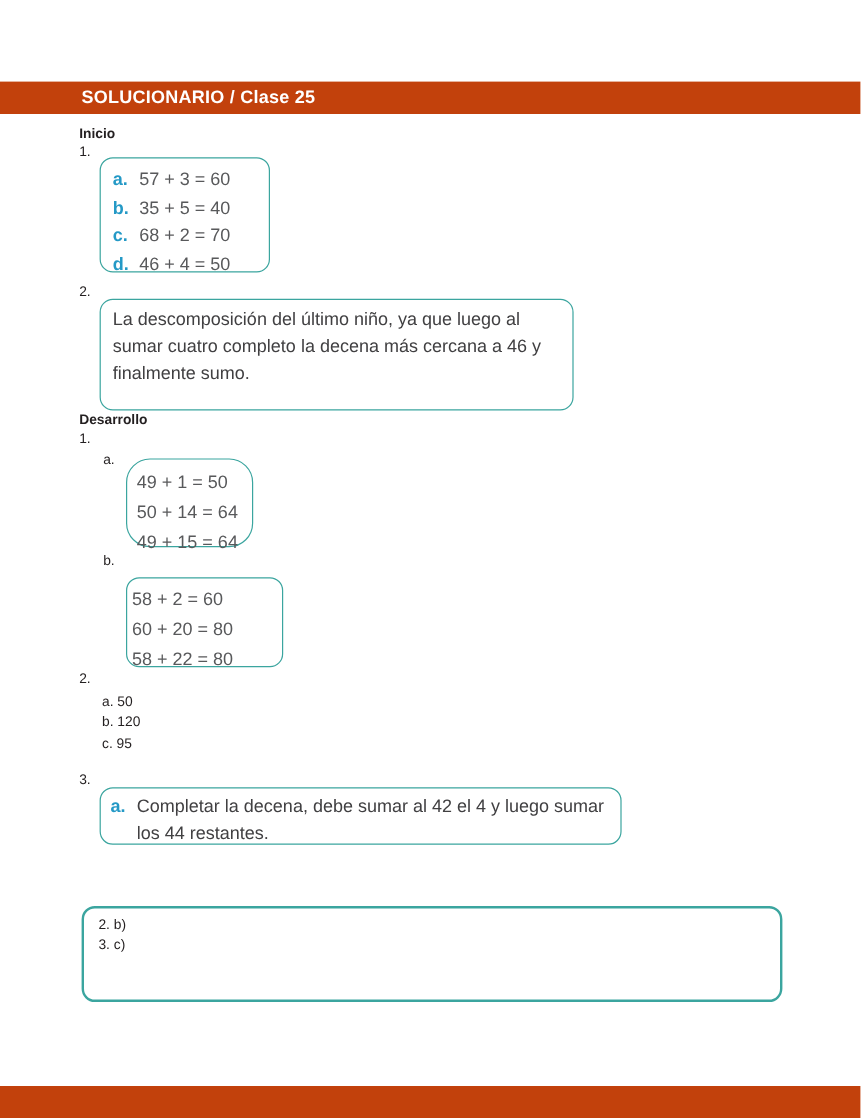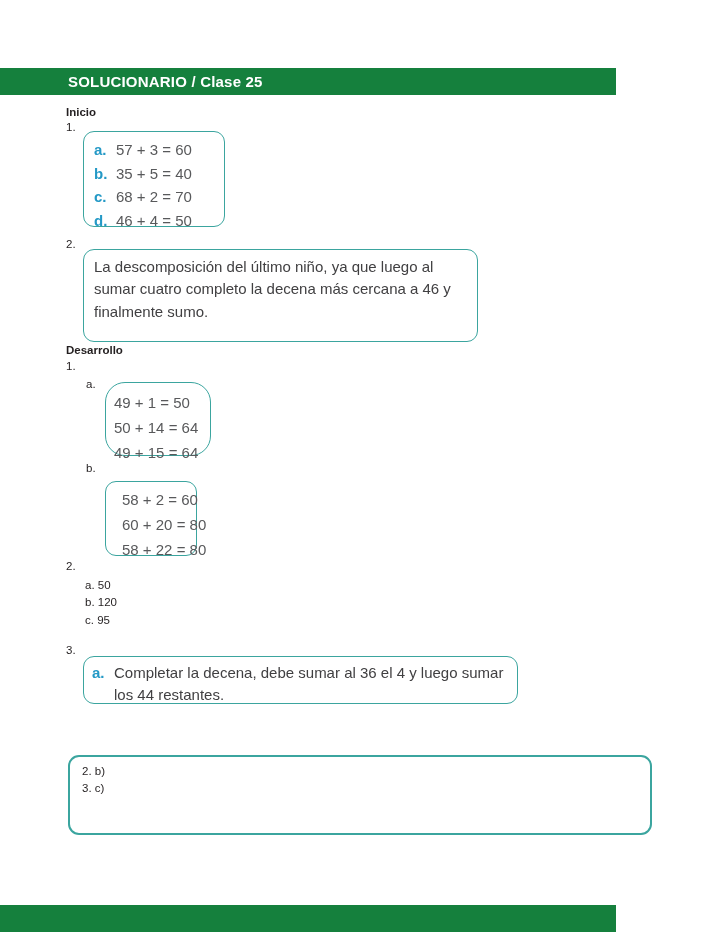--- a/index.html
+++ b/index.html
@@ -4,21 +4,21 @@
 <style>
   html, body { margin: 0; padding: 0; }
   body {
     width: 720px; height: 932px;
     background: #ffffff;
     font-family: "Liberation Sans", sans-serif;
     color: #231f20;
   }
   .page { position: relative; width: 720px; height: 932px; background: #fff; overflow: hidden; }
 
-  .bar { position: absolute; left: 0; width: 616px; background: #15803d; }
+  .bar { position: absolute; left: 0; width: 717px; background: #c2410c; }
   .header-bar { top: 68px; height: 27px; display: flex; align-items: center; }
   .header-title { color: #ffffff; font-weight: bold; font-size: 15px; margin-left: 68px; letter-spacing: 0.2px; }
   .footer-bar { top: 905px; height: 27px; }
 
   .h-small { position: absolute; font-size: 11.5px; font-weight: bold; color: #231f20; }
   .num     { position: absolute; font-size: 11.5px; color: #231f20; }
 
   .tealbox {
     position: absolute;
     border: 1.6px solid #3ba59f;
@@ -83,37 +83,37 @@
   <div class="num" style="left:66px; top:360px;">1.</div>
 
   <div class="num" style="left:86px; top:378px;">a.</div>
   <div class="tealbox" style="left:105px; top:382px; width:106px; height:74px; padding:7px 0 0 8px;border-radius:20px;">
     <div class="dev-line">49 + 1 = 50</div>
     <div class="dev-line">50 + 14 = 64</div>
     <div class="dev-line">49 + 15 = 64</div>
   </div>
 
   <div class="num" style="left:86px; top:462px;">b.</div>
-  <div class="tealbox" style="left:105px; top:481px; width:92px; height:75px; padding:5px 0 0 16px;">
+  <div class="tealbox" style="left:105px; top:481px; width:131px; height:75px; padding:5px 0 0 4px;">
     <div class="dev-line">58 + 2 = 60</div>
     <div class="dev-line">60 + 20 = 80</div>
     <div class="dev-line">58 + 22 = 80</div>
   </div>
 
   <div class="num" style="left:66px; top:560px;">2.</div>
   <div class="small-answers" style="left:85px; top:577px;">
     <div>a. 50</div>
     <div>b. 120</div>
     <div>c. 95</div>
   </div>
 
   <div class="num" style="left:66px; top:644px;">3.</div>
   <div class="tealbox" style="left:83px; top:656px; width:435px; height:48px; padding:5px 8px 0 8px; display:flex;">
     <span class="eq-letter" style="line-height:22px;">a.</span>
-    <div class="q3-text" style="width:398px;">Completar la decena, debe sumar al 36 el 4 y luego sumar los 44 restantes.</div>
+    <div class="q3-text" style="width:398px;">Completar la decena, debe sumar al 42 el 4 y luego sumar los 44 restantes.</div>
   </div>
 
   <div class="tealbox" style="left:68px; top:755px; width:584px; height:80px; border-width:2px; padding:6px 12px 0 12px;">
     <div class="cierre-line">2. b)</div>
     <div class="cierre-line">3. c)</div>
   </div>
 
   <div class="bar footer-bar"></div>
 
 </div>

